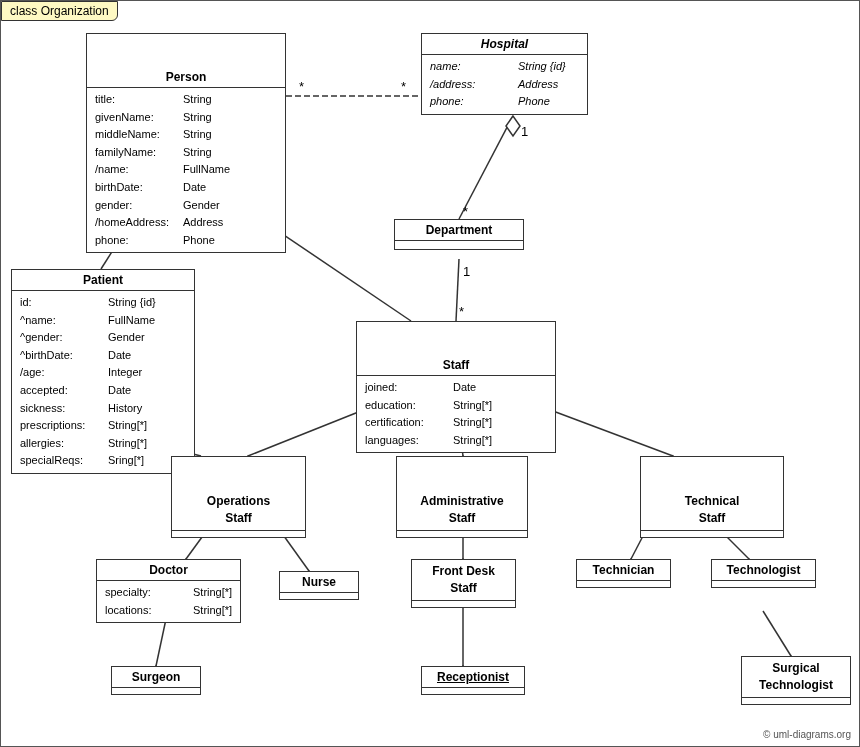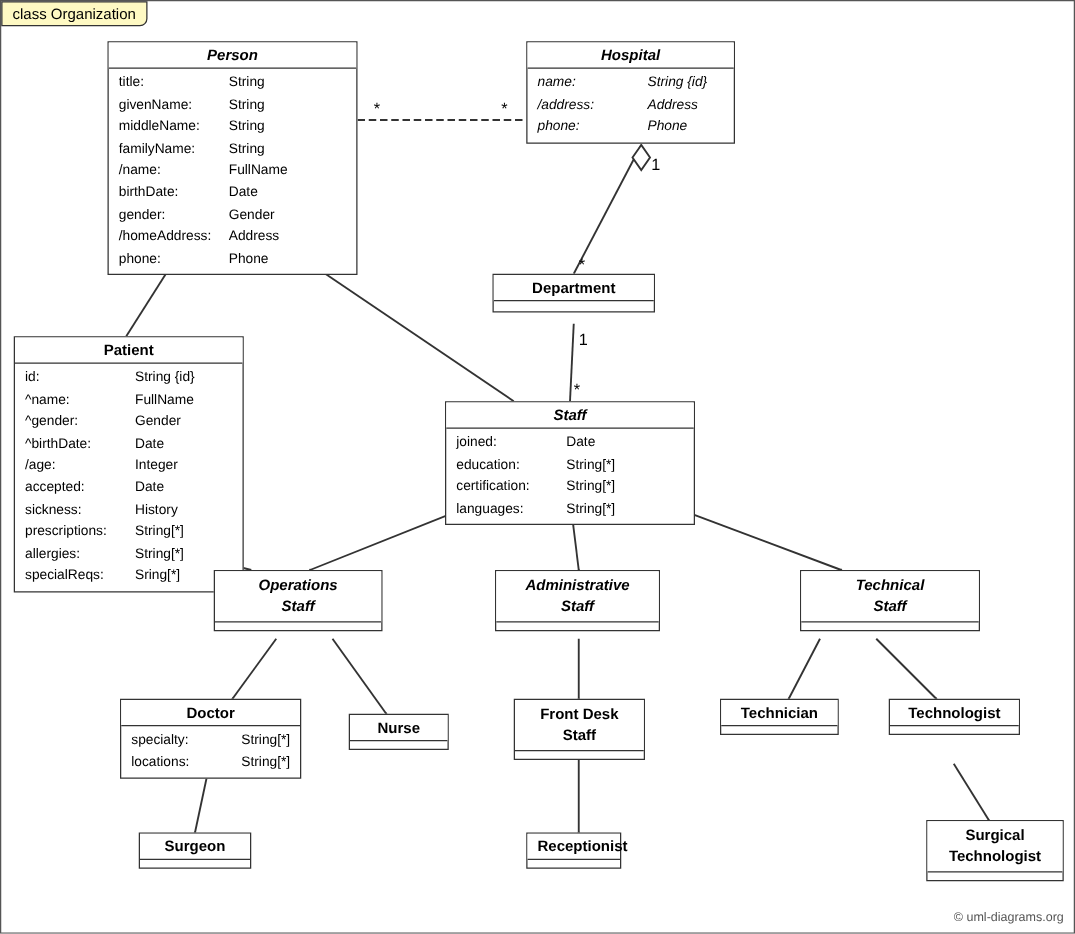--- a/index.html
+++ b/index.html
@@ -25,21 +25,21 @@
       border: 1.5px solid #333;
     }
     .class-title {
       background: #fff;
       border-bottom: 1.5px solid #333;
       text-align: center;
       padding: 3px 8px;
       font-weight: bold;
     }
     .class-title.italic {
-      font-style: italic;
+      margin-top: 33px;
     }
     .class-body {
       padding: 3px 8px;
       font-size: 11px;
       line-height: 1.6;
     }
     .attr-row {
       display: flex;
       gap: 8px;
     }
@@ -325,21 +325,21 @@
   <div class="class-box" style="left:710px; top:558px; width:105px;">
     <div class="class-title">Technologist</div>
     <div class="class-body" style="min-height:6px;"></div>
   </div>
 
   <div class="class-box" style="left:110px; top:665px; width:90px;">
     <div class="class-title">Surgeon</div>
     <div class="class-body" style="min-height:6px;"></div>
   </div>
 
-  <div class="class-box" style="left:420px; top:665px; width:76px;">
+  <div class="class-box" style="left:420px; top:665px; width:104px;text-decoration:underline;">
     <div class="class-title">Receptionist</div>
     <div class="class-body" style="min-height:6px;"></div>
   </div>
 
   <div class="class-box" style="left:740px; top:655px; width:110px;">
     <div class="class-title" style="line-height:1.4;">Surgical<br>Technologist</div>
     <div class="class-body" style="min-height:6px;"></div>
   </div>
 
   <div class="copyright">© uml-diagrams.org</div>

